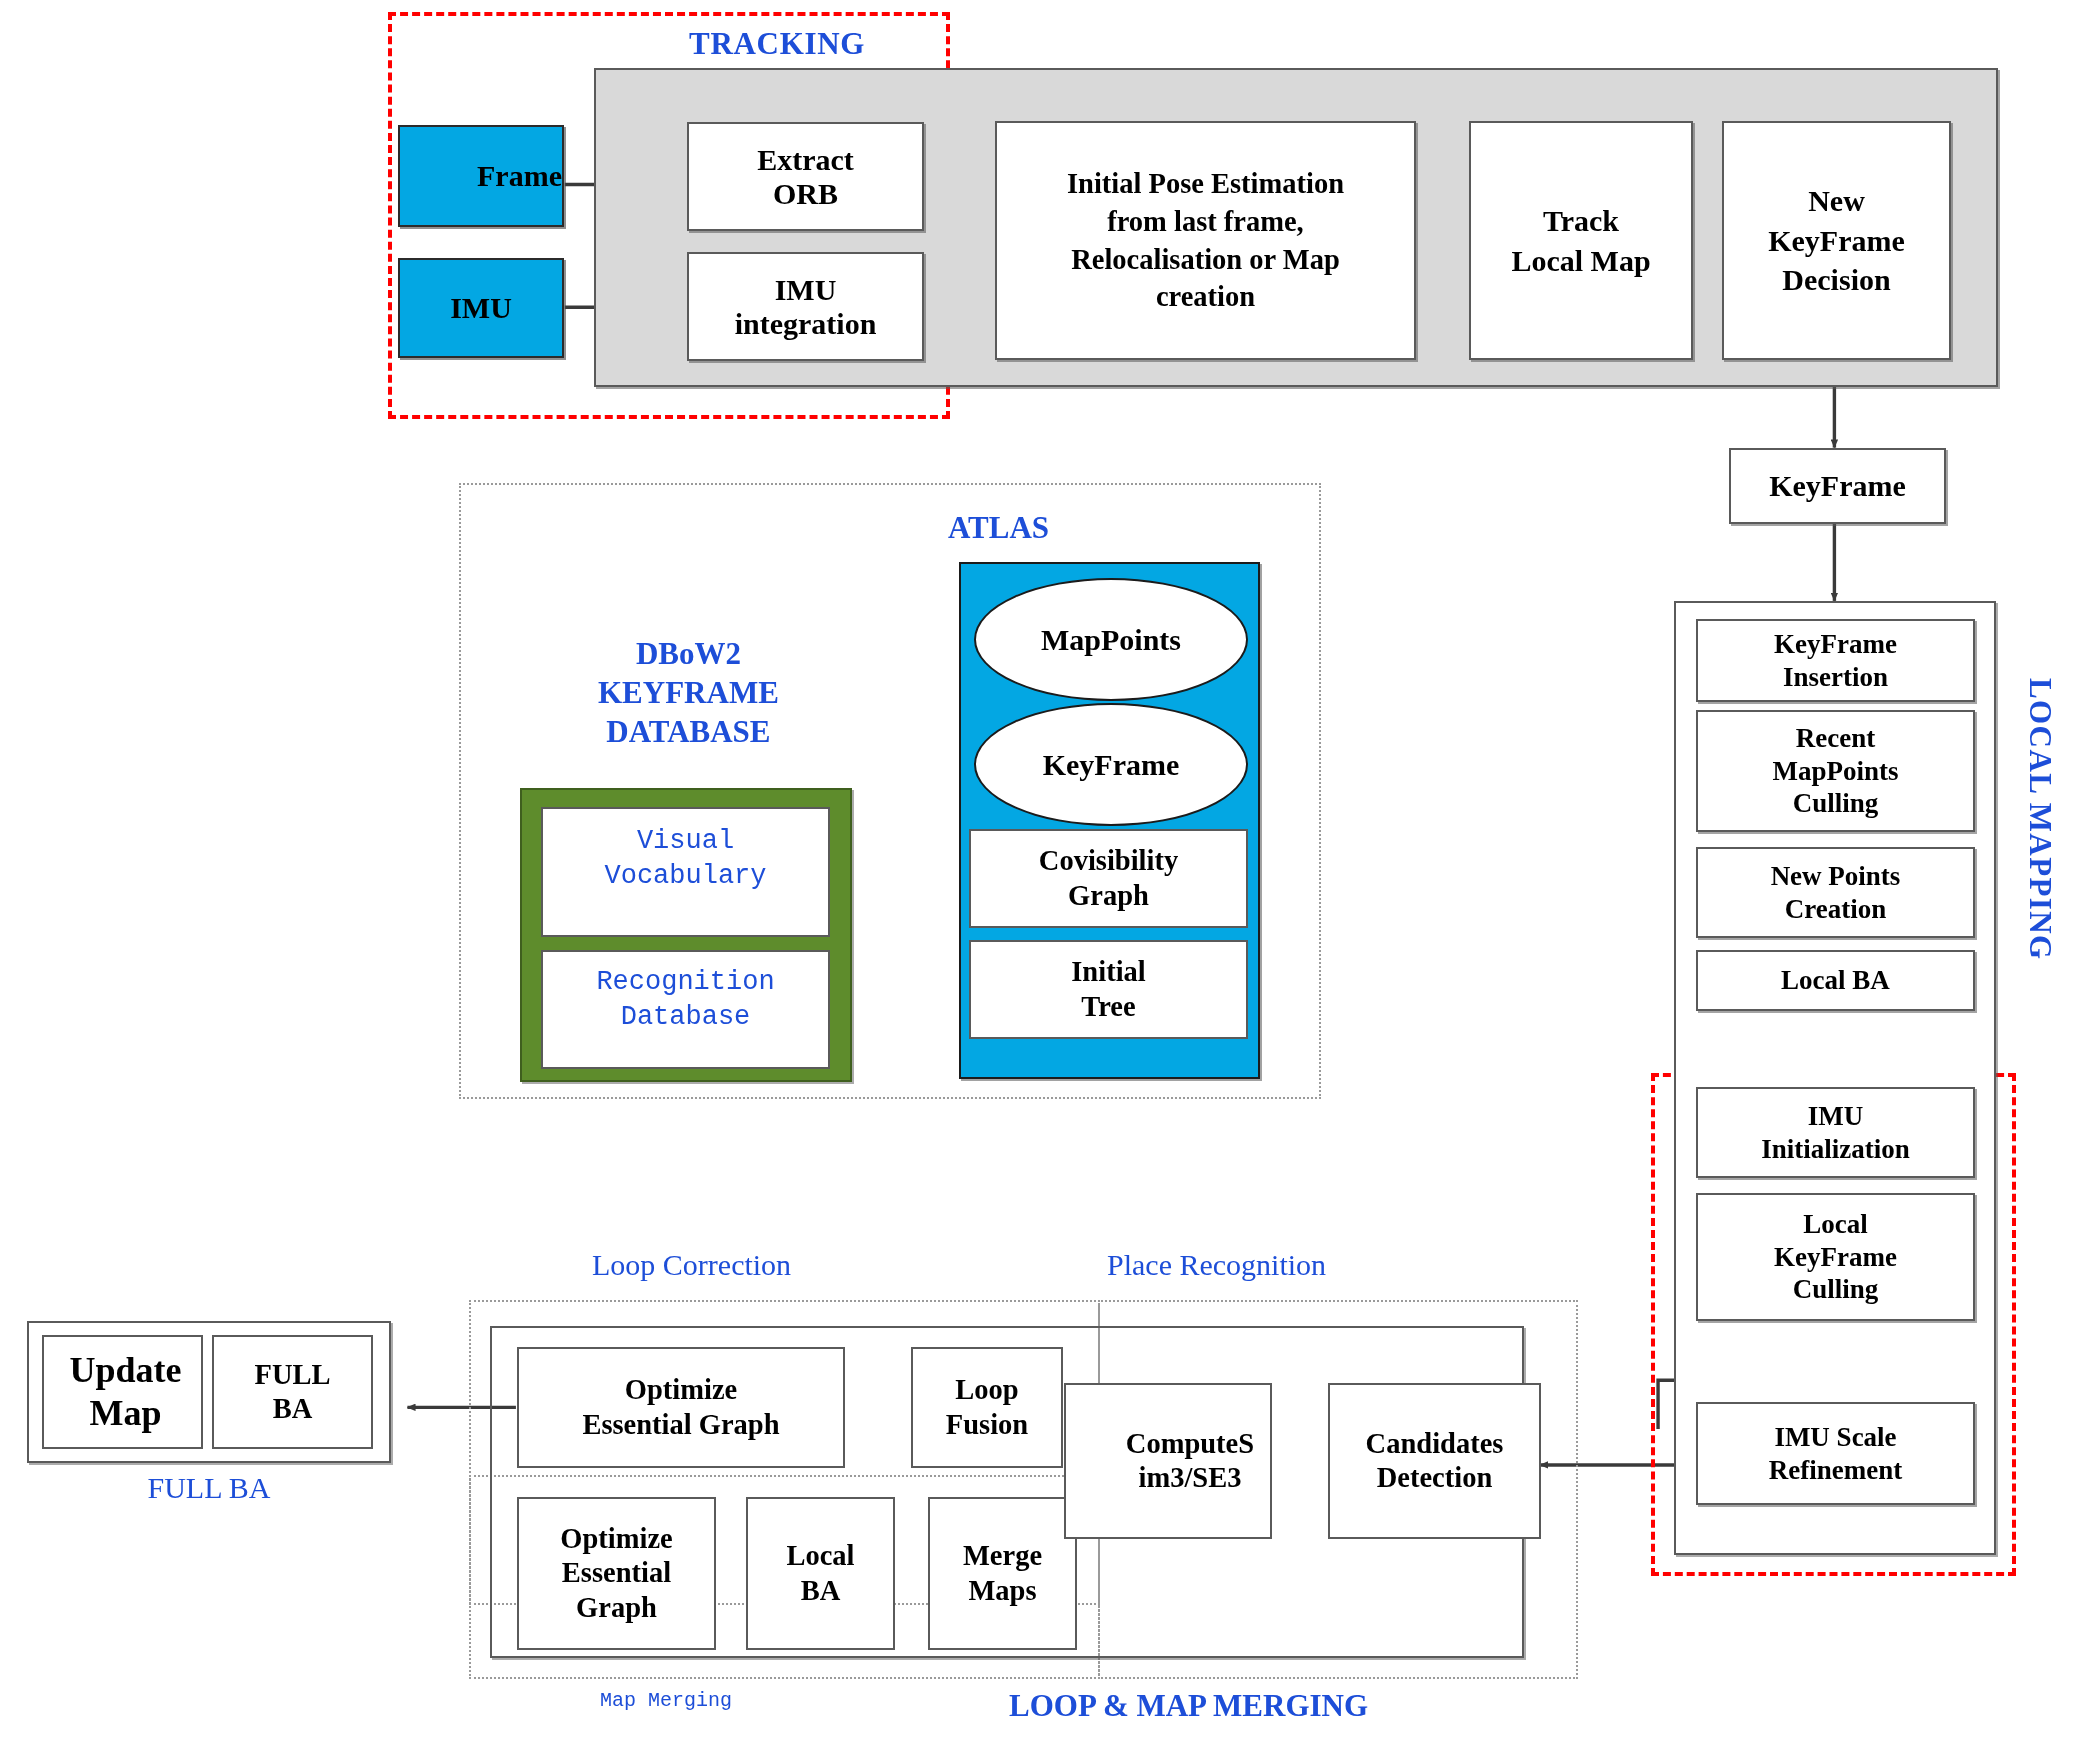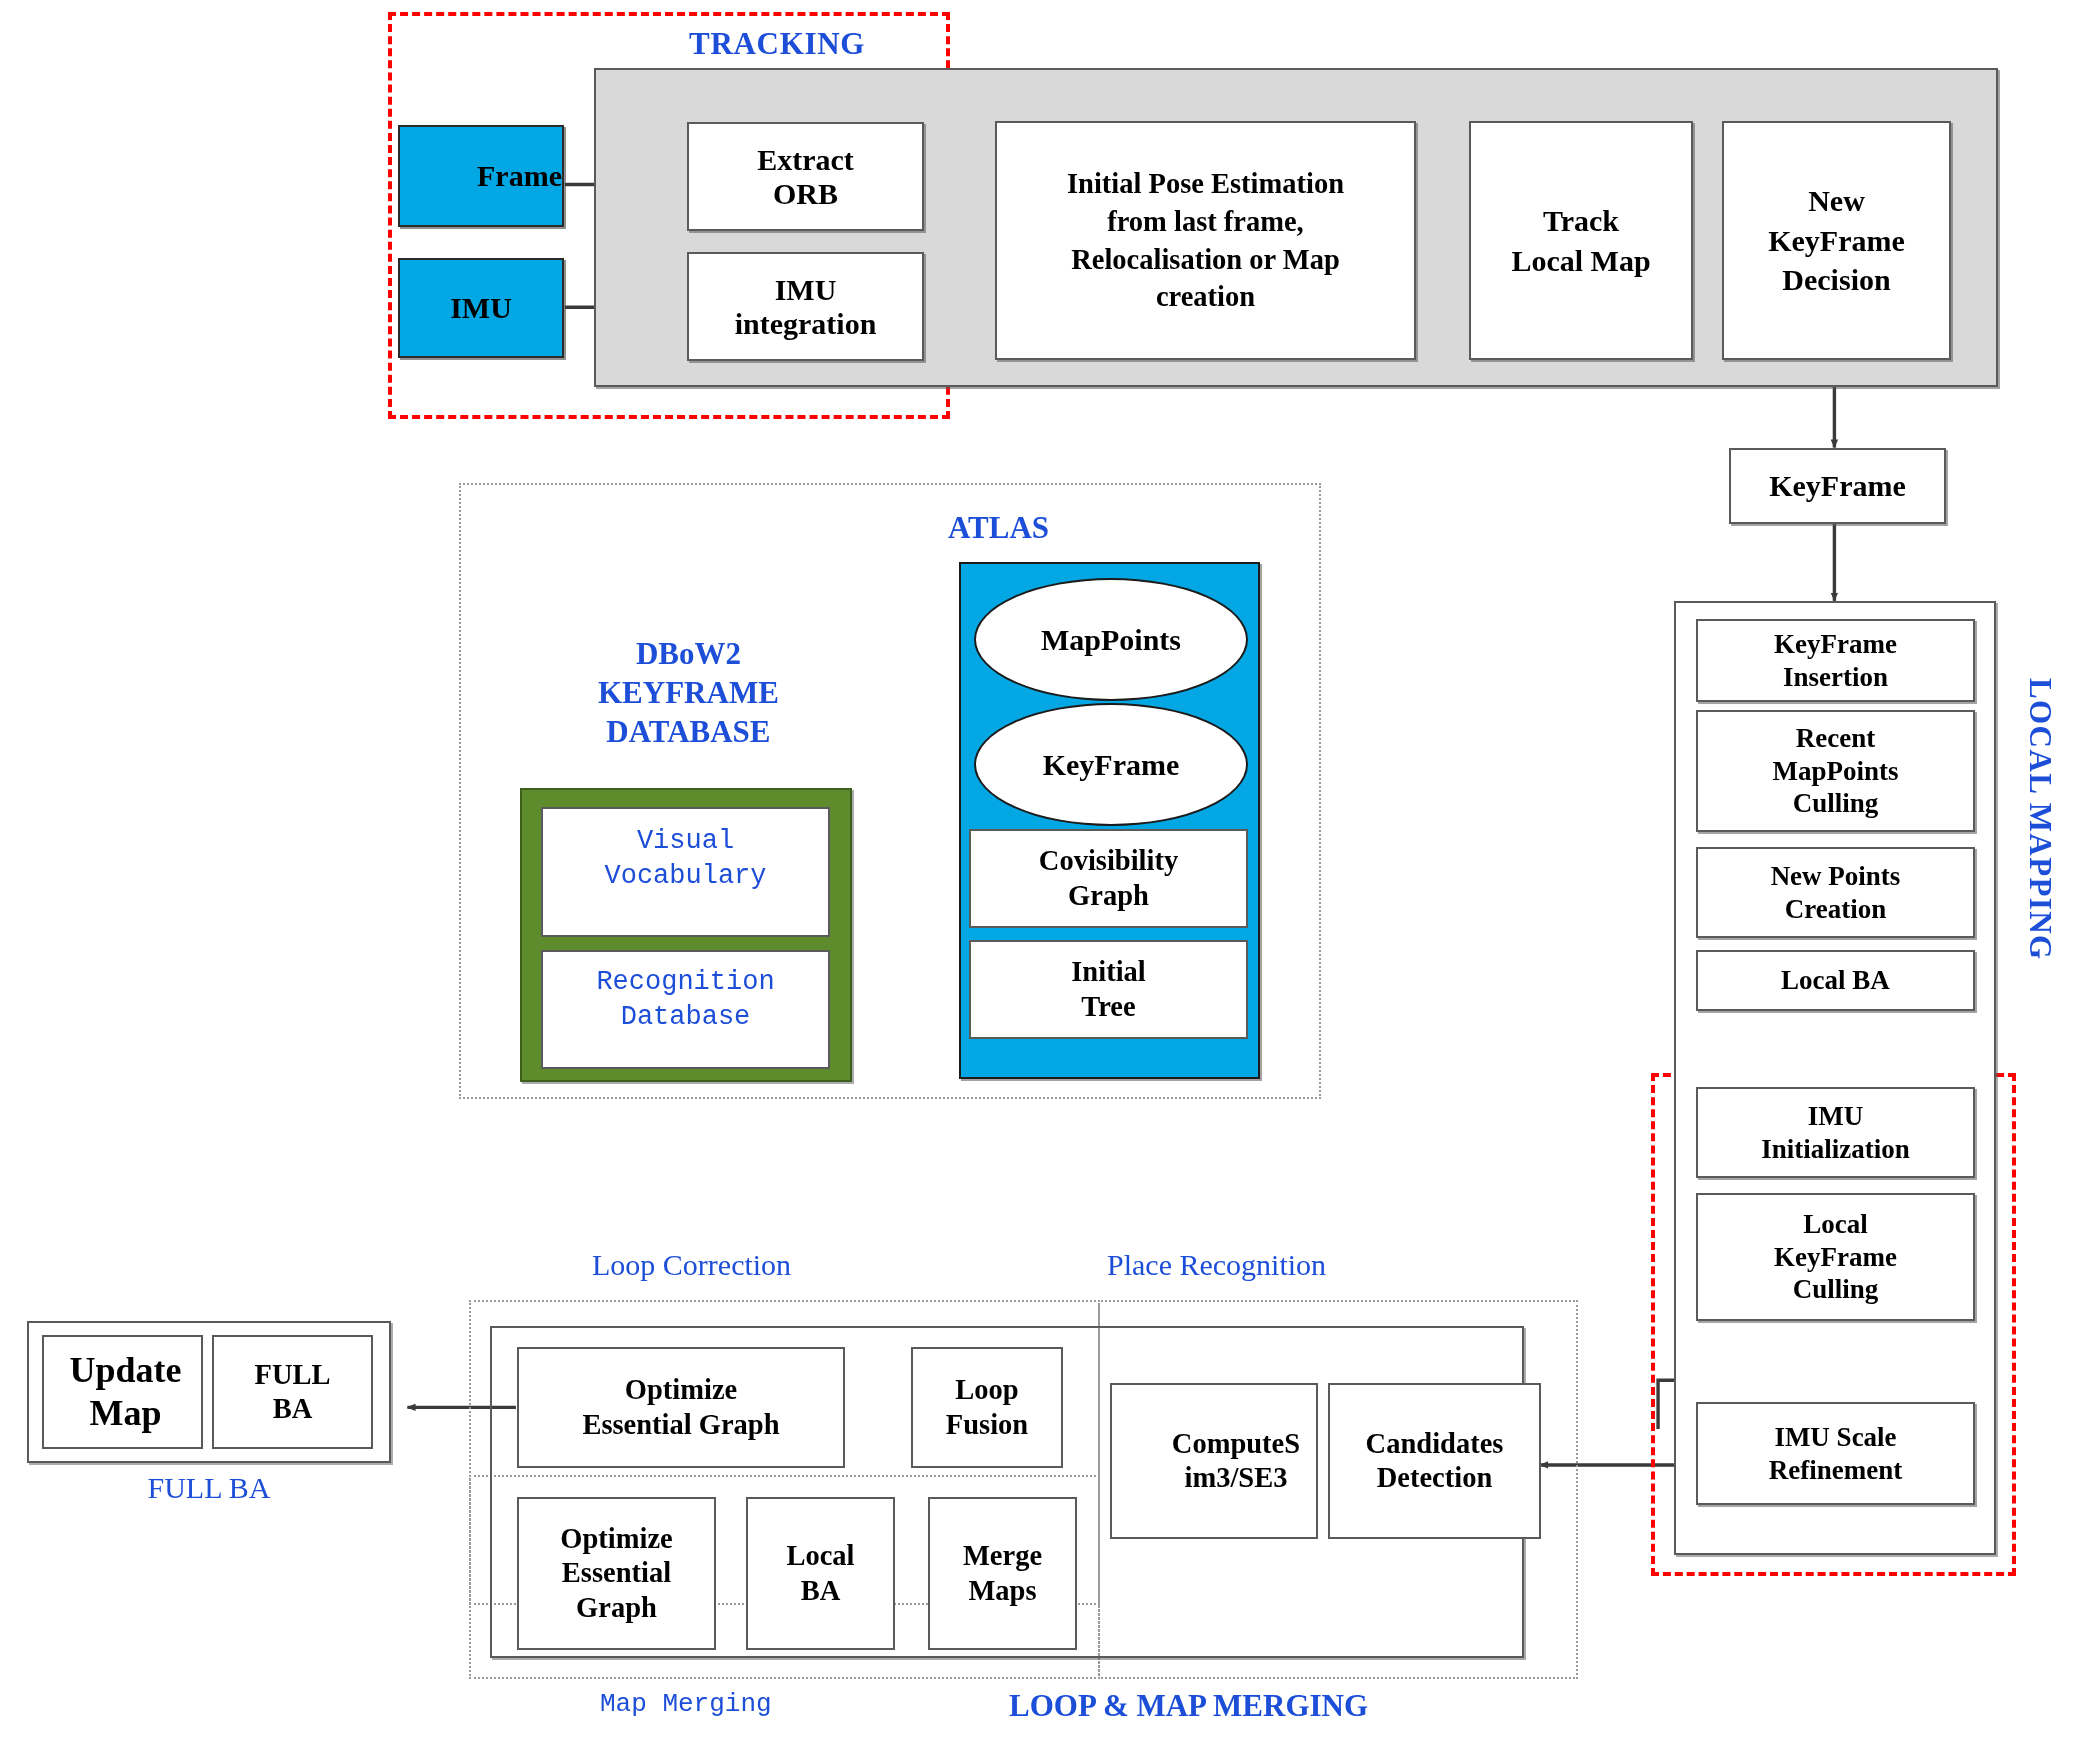--- a/index.html
+++ b/index.html
@@ -186,21 +186,21 @@
 BA</div>
 
   <div class="label norm" style="left:27px;top:1471px;width:364px;text-align:center;font-size:30px;">FULL BA</div>
 
   <div class="abs graydots" style="left:469px;top:1300px;width:631px;height:305px;"></div>
 
   <div class="label norm" style="left:592px;top:1248px;font-size:30px;">Loop Correction</div>
 
   <div class="abs graydots" style="left:469px;top:1475px;width:631px;height:204px;"></div>
 
-  <div class="label norm mono" style="left:600px;top:1689px;font-size:26px;text-align:right;">Map Merging</div>
+  <div class="label norm mono" style="left:600px;top:1689px;font-size:20px;text-align:right;">Map Merging</div>
 
   <div class="abs graydots" style="left:1098px;top:1300px;width:480px;height:379px;"></div>
 
   <div class="label norm" style="left:1107px;top:1248px;font-size:30px;">Place Recognition</div>
 
   <div class="abs plainframe" style="left:490px;top:1326px;width:1034px;height:332px;background:transparent;"></div>
 
   <div class="abs box nosh" style="left:517px;top:1347px;width:328px;height:121px;font-size:28.5px;white-space:pre-line;line-height:1.2;">Optimize
 Essential Graph</div>
 
@@ -210,21 +210,21 @@
   <div class="abs box nosh" style="left:517px;top:1497px;width:199px;height:153px;font-size:28.5px;white-space:pre-line;line-height:1.2;">Optimize
 Essential
 Graph</div>
 
   <div class="abs box nosh" style="left:746px;top:1497px;width:149px;height:153px;font-size:28.5px;white-space:pre-line;line-height:1.2;">Local
 BA</div>
 
   <div class="abs box nosh" style="left:928px;top:1497px;width:149px;height:153px;font-size:28.5px;white-space:pre-line;line-height:1.2;">Merge
 Maps</div>
 
-  <div class="abs box nosh" style="left:1110px;top:1383px;width:208px;height:156px;font-size:28.5px;white-space:pre-line;line-height:1.2;padding-left:48px;">ComputeS
+  <div class="abs box nosh" style="left:1064px;top:1383px;width:208px;height:156px;font-size:28.5px;white-space:pre-line;line-height:1.2;padding-left:48px;">ComputeS
 im3/SE3</div>
 
   <div class="abs box nosh" style="left:1328px;top:1383px;width:213px;height:156px;font-size:28.5px;white-space:pre-line;line-height:1.2;">Candidates
 Detection</div>
 
   <div class="label" style="left:1009px;top:1688px;font-size:31px;">LOOP &amp; MAP MERGING</div>
 
 </div>
 
 

